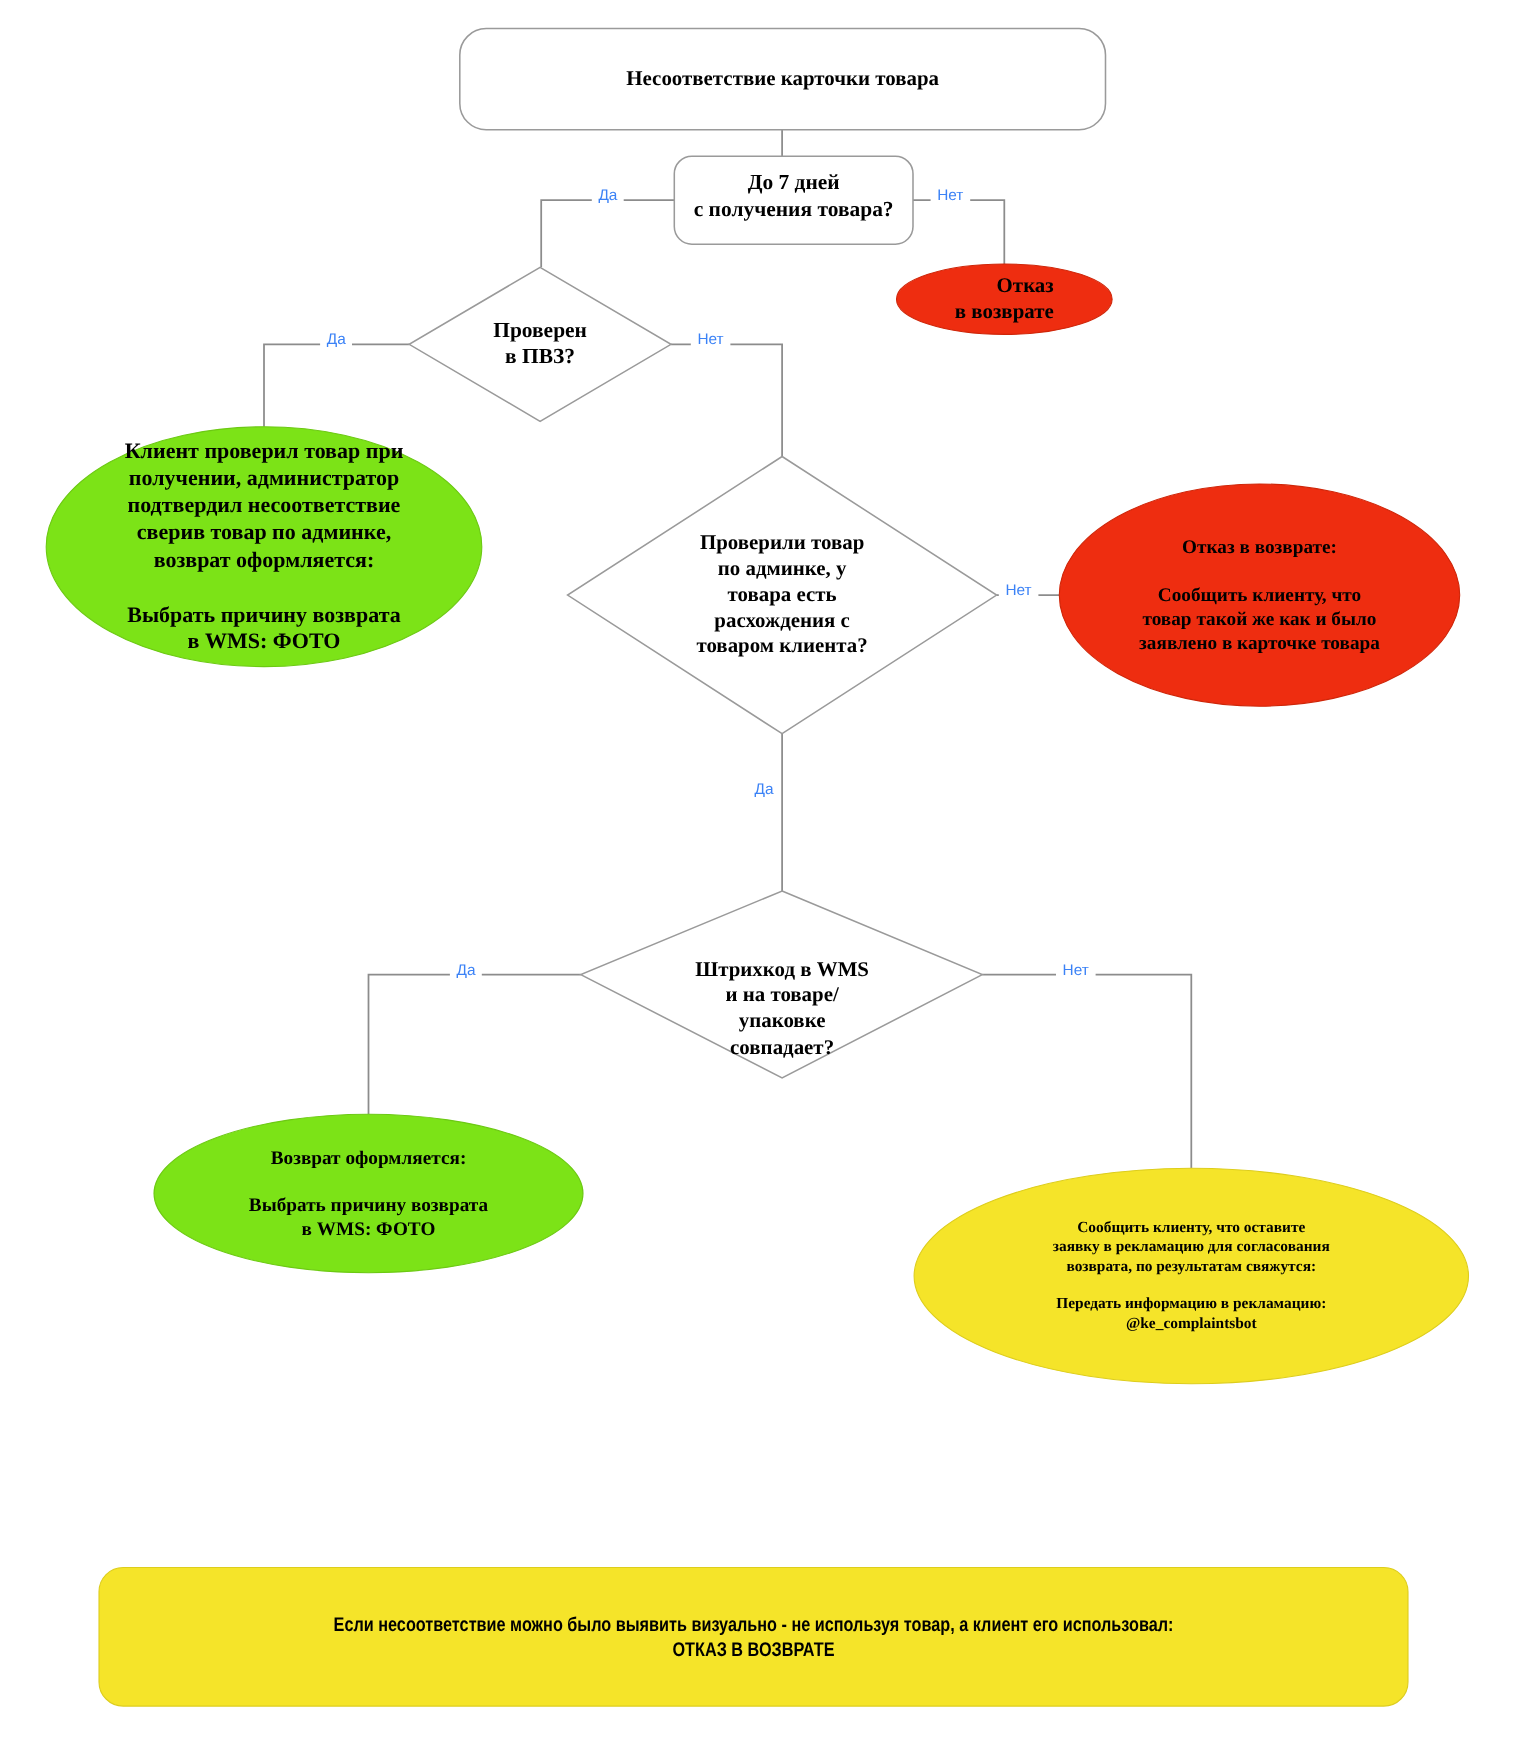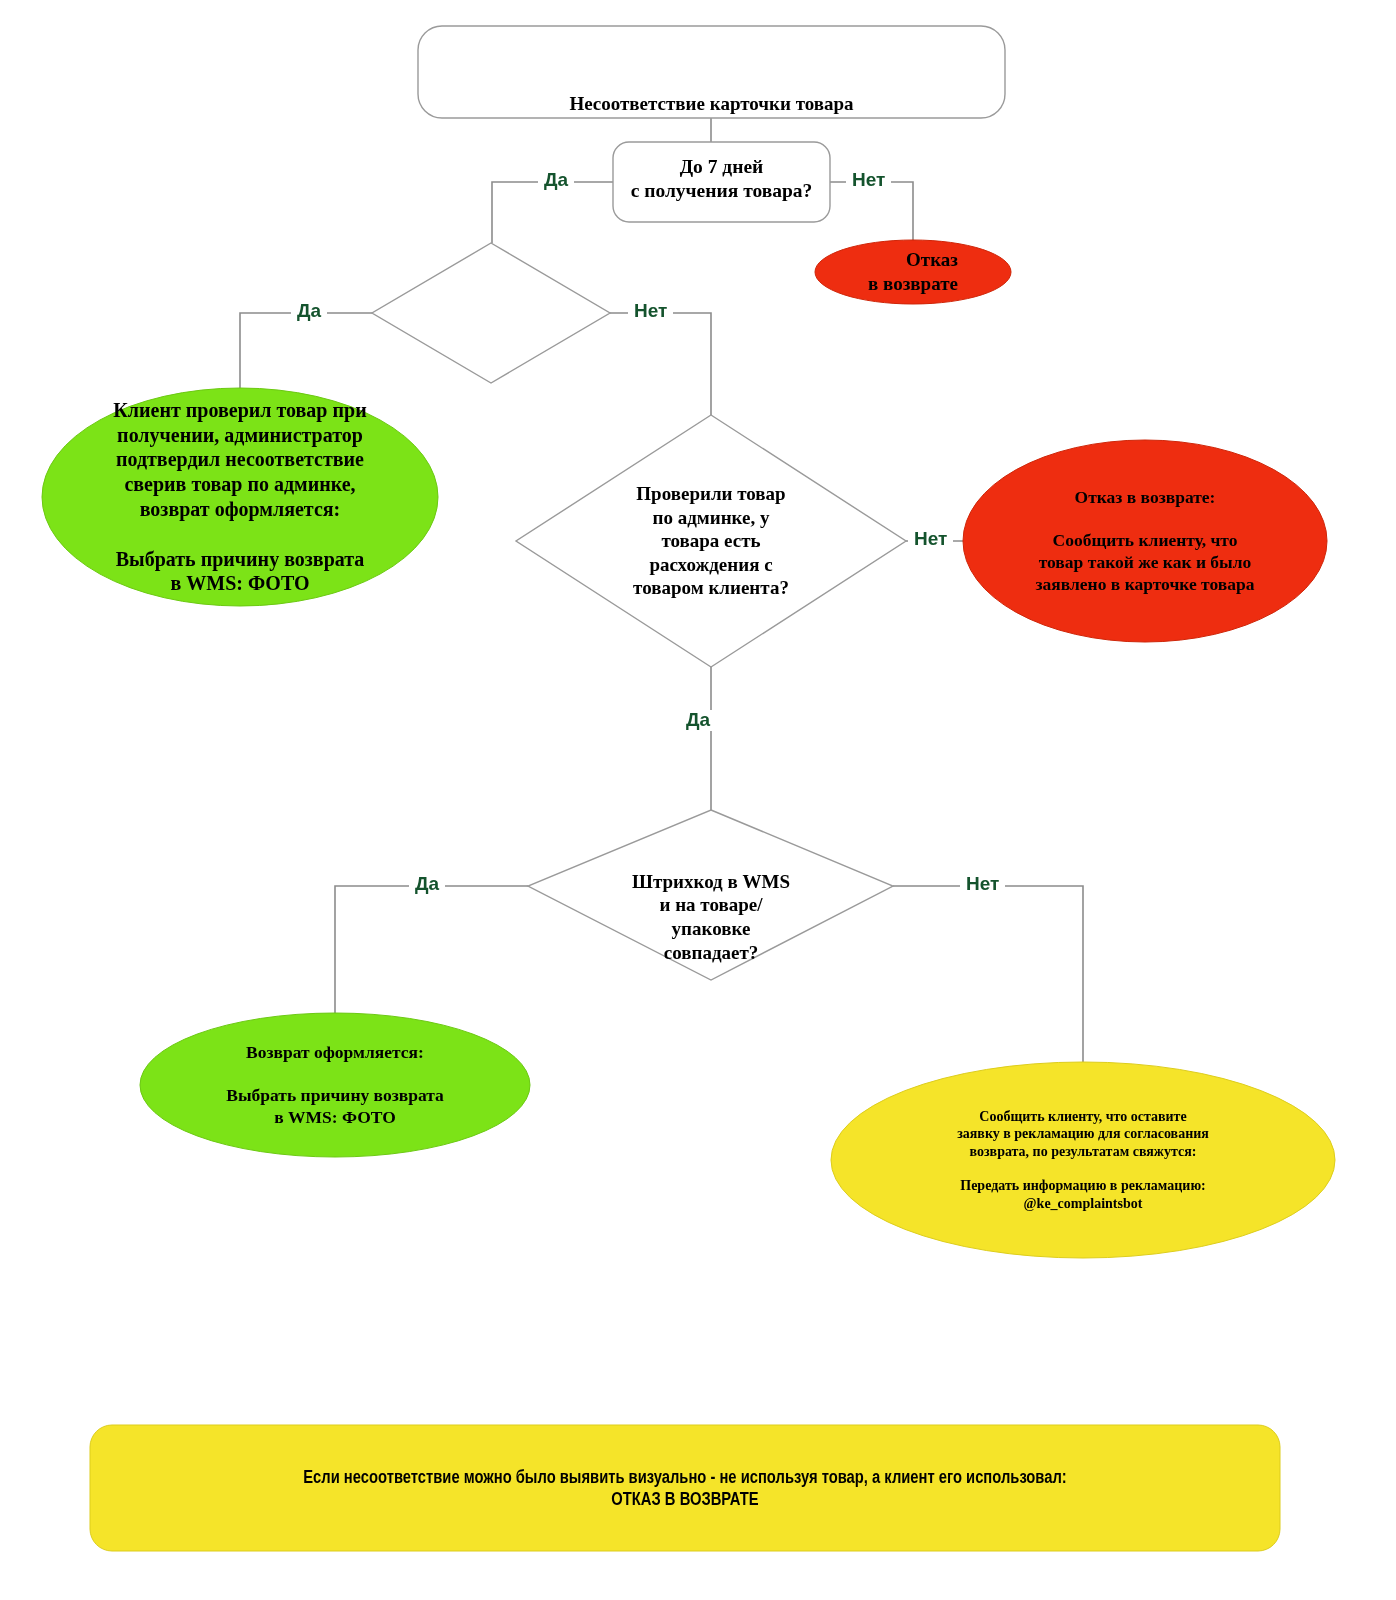--- a/index.html
+++ b/index.html
@@ -52,29 +52,29 @@
     line-height: 1.24;
     white-space: pre-line;
     pointer-events: none;
     display: flex;
     align-items: center;
     justify-content: center;
   }
   .edge-label {
     position: absolute;
     font-family: "Liberation Sans", sans-serif;
-    font-weight: bold;
-    font-size: 19px;
-    color: #14532d;
+    font-weight: normal;
+    font-size: 14px;
+    color: #3b82f6;
     background: #ffffff;
     padding: 0 6px;
     line-height: 1.1;
     white-space: nowrap;
   }
-  .t-title       { font-size: 19px; margin-top: 32px; }
+  .t-title       { font-size: 19px; }
   .t-decision-1  { font-size: 19.5px; }
   .t-decision-2  { font-size: 19.5px; }
   .t-decision-3  { font-size: 19px; }
   .t-decision-4  { font-size: 19px; }
   .t-red-small   { font-size: 19px; text-align: right; }
   .t-red-big     { font-size: 17.5px; }
   .t-green-big   { font-size: 20px; }
   .t-green-small { font-size: 17.5px; }
   .t-yellow-big  { font-size: 14px; }
   .t-note        { font-size: 18px; font-family: "Liberation Sans Narrow", "Liberation Sans", sans-serif; transform: scaleX(0.82); transform-origin: center center; }
@@ -131,20 +131,22 @@
   </svg>
 
   <div class="node-text t-title" style="left:418px; top:26px; width:587px; height:92px;">Несоответствие карточки товара</div>
 
   <div class="node-text t-decision-1" style="left:613px; top:142px; width:217px; height:74px;">До 7 дней
 с получения товара?</div>
 
   <div class="node-text t-red-small" style="left:815px; top:240px; width:196px; height:64px;">Отказ
 в возврате</div>
 
+  <div class="node-text t-decision-2" style="left:391px; top:273px; width:200px; height:80px;">Проверен
+в ПВЗ?</div>
 
   <div class="node-text t-green-big" style="left:62px; top:392px; width:356px; height:210px;">Клиент проверил товар при
 получении, администратор
 подтвердил несоответствие
 сверив товар по админке,
 возврат оформляется:
 
 Выбрать причину возврата
 в WMS: ФОТО</div>
 

